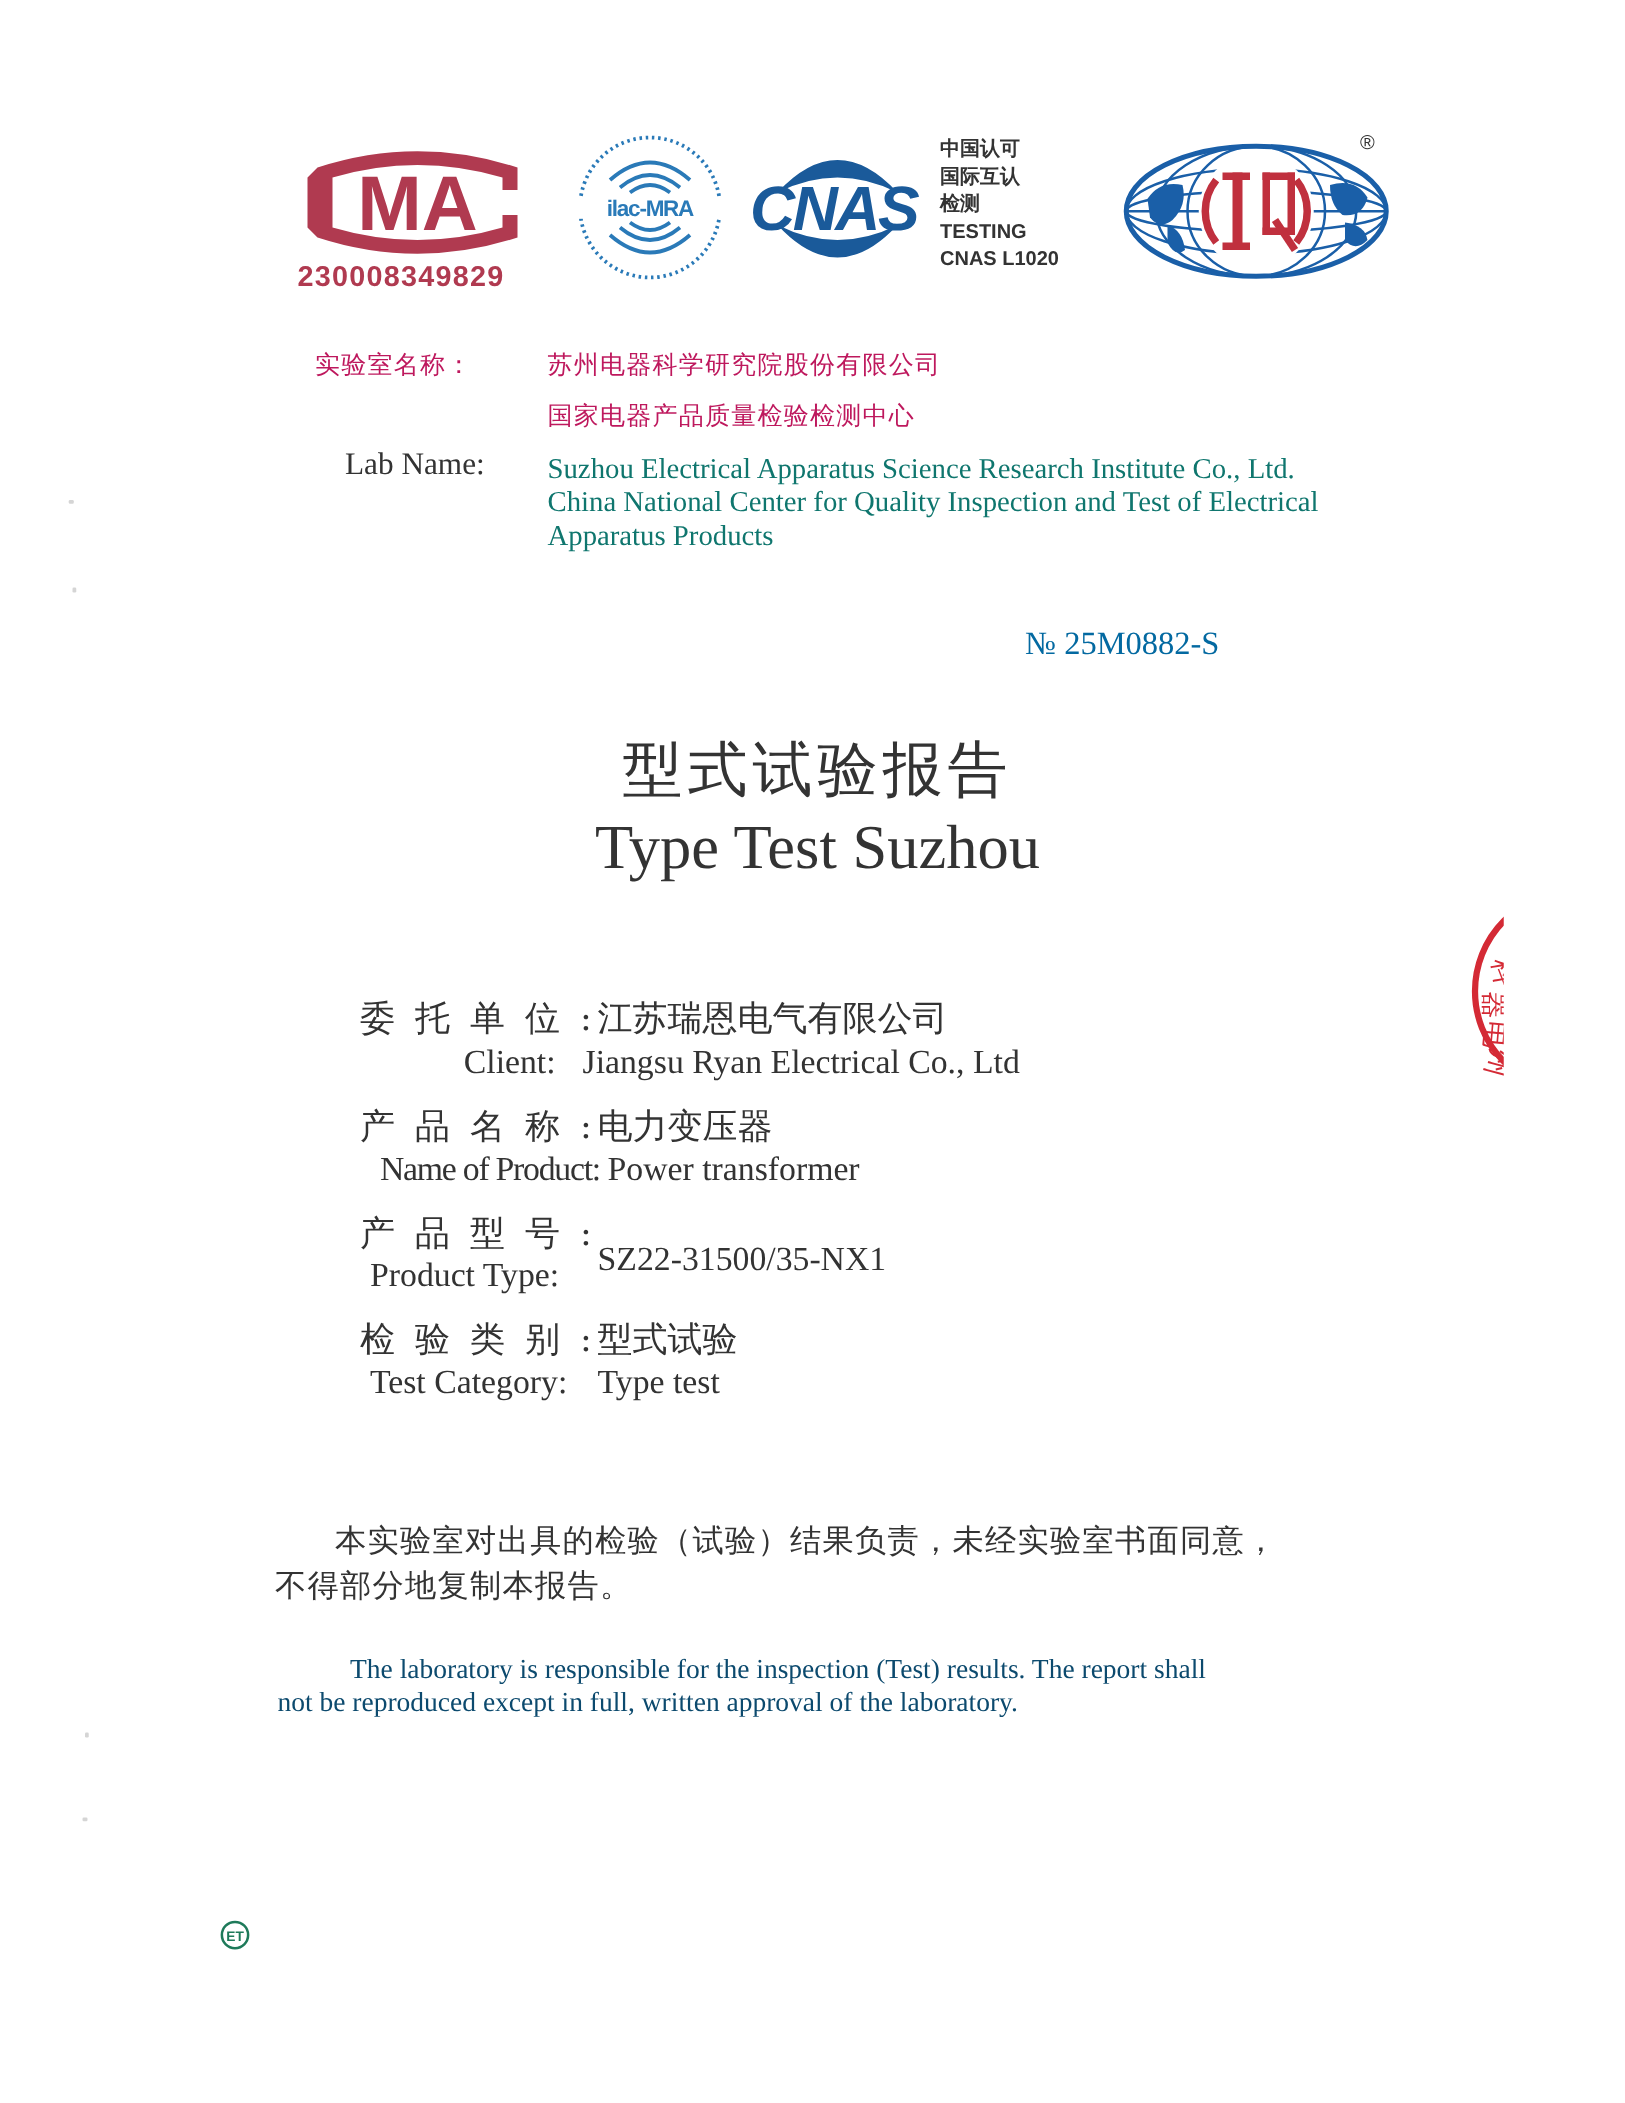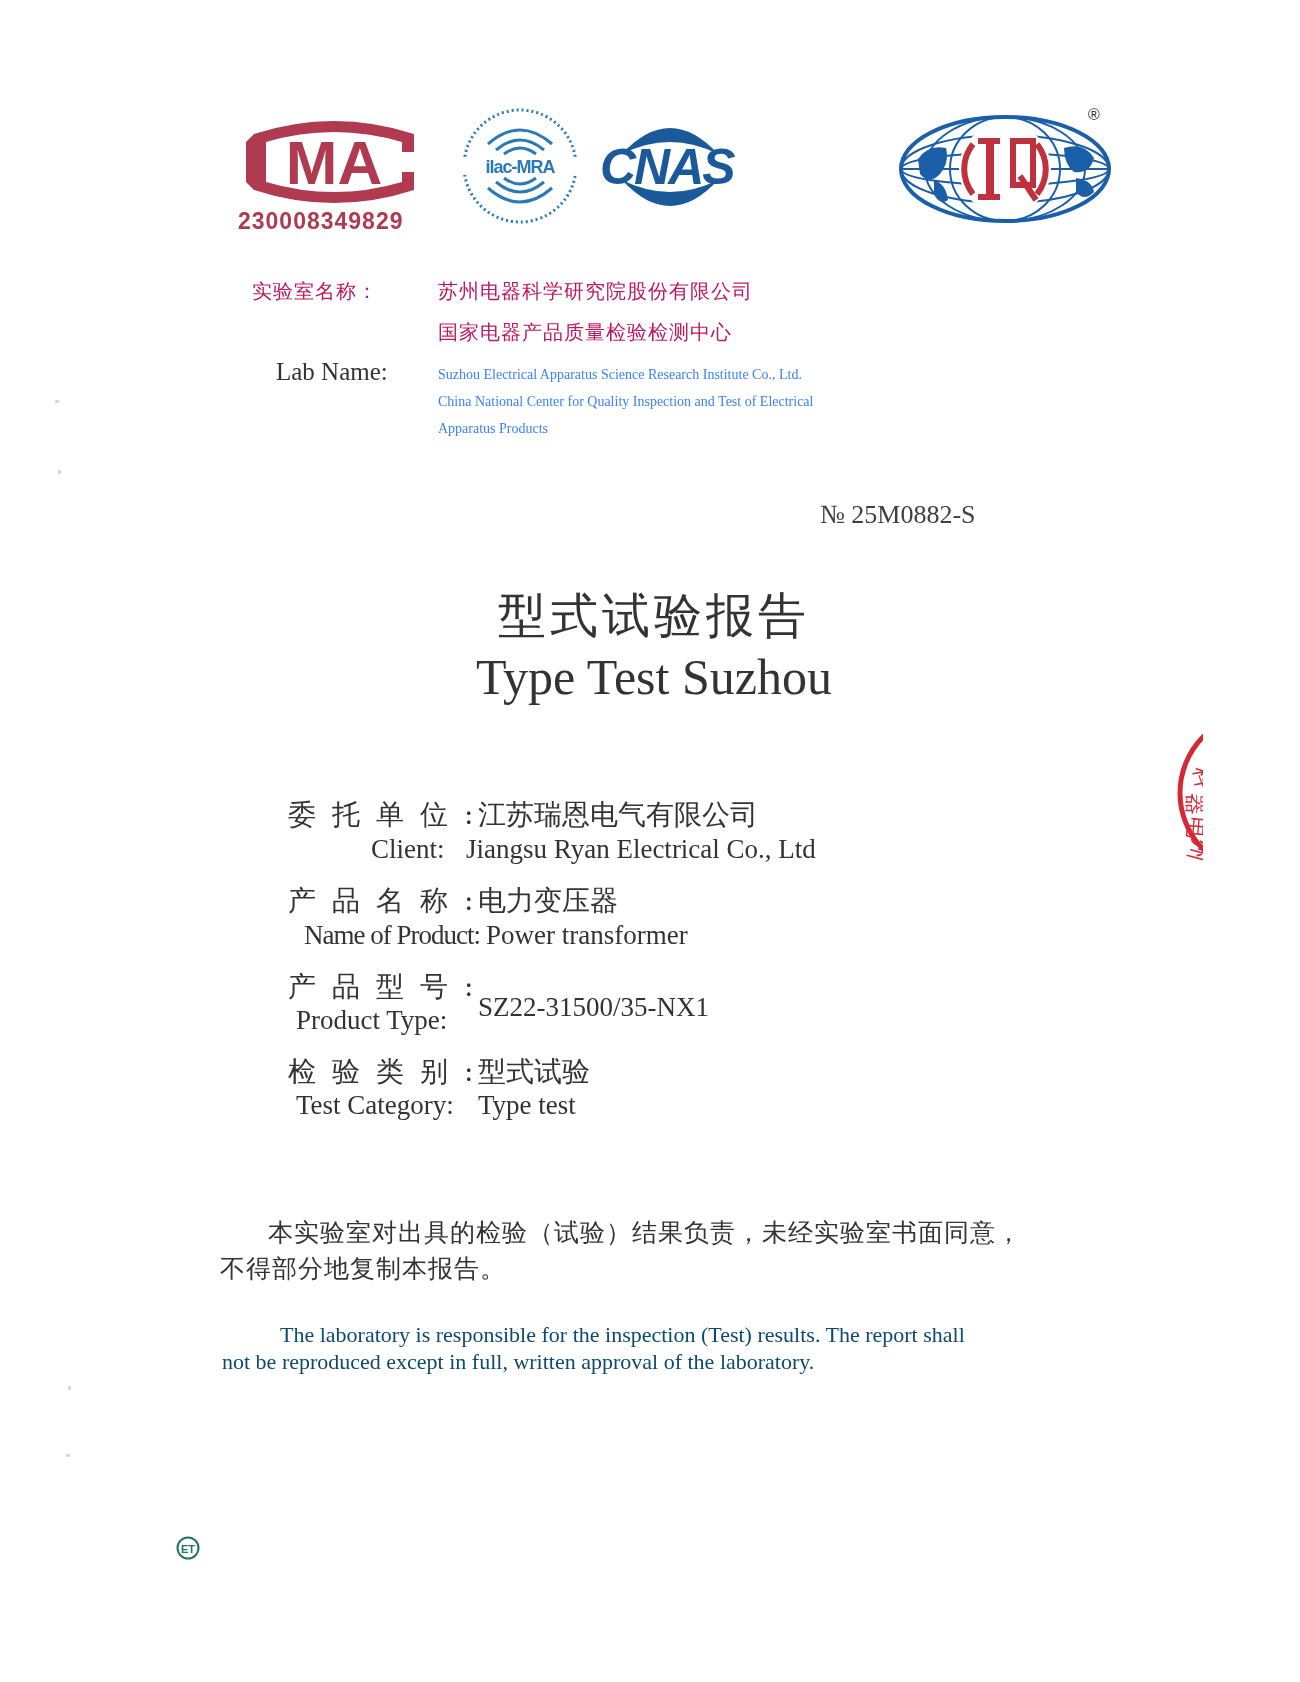--- a/index.html
+++ b/index.html
@@ -14,24 +14,24 @@
   .serif { font-family: "Liberation Serif", "DejaVu Serif", serif; }
 
   
   .cma-num { font-family: "Liberation Sans", sans-serif; font-weight: bold; font-size: 23px; letter-spacing: 1px; color: #b03a50; }
   .cnas-text { font-family: "Liberation Sans", sans-serif; font-weight: bold; font-style: italic; font-size: 50px; color: #1a5a9a; letter-spacing: -2px; }
   .cnas-info { font-family: "Liberation Sans", "DejaVu Sans", sans-serif; font-size: 16px; line-height: 22px; color: #333; font-weight: bold; }
   .reg { font-family: "Liberation Sans", sans-serif; font-size: 16px; color: #333; }
 
   
   .lab-cn { font-size: 20px; color: #be185d; letter-spacing: 1px; }
-  .lab-en { font-size: 14px; color: #3b82f6; line-height: 29px; }
+  .lab-en { font-size: 23px; color: #0f766e; line-height: 29px; }
   .lab-label-en { font-size: 25px; color: #333; }
 
-  .report-no { font-size: 26px; color: #404040; }
+  .report-no { font-size: 26px; color: #0369a1; }
 
   .title-cn { font-size: 48px; color: #333; letter-spacing: 4px; }
   .title-en { font-size: 50px; color: #333; }
 
   .f-cn { font-size: 28px; color: #333; }
   .f-en { font-size: 27px; color: #333; }
   .f-label-cn { letter-spacing: 16px; }
 
   .notice-cn { font-size: 25px; color: #333; line-height: 38px; letter-spacing: 1px; }
   .notice-en { font-size: 22px; color: #0c4a6e; line-height: 29px; }
@@ -66,20 +66,27 @@
   </div>
 
   <div class="abs" style="left:600px;top:112px;width:140px;height:110px;">
     <svg width="140" height="110" viewBox="0 0 140 110">
       <path d="M22 42 Q70 -10 118 42 Q70 18 22 42 Z" fill="#1a5a9a"></path>
       <path d="M22 68 Q70 120 118 68 Q70 92 22 68 Z" fill="#1a5a9a"></path>
     </svg>
     <div class="cnas-text abs" style="left:0px;top:26px;">CNAS</div>
   </div>
 
+  <div class="abs cnas-info" style="left:752px;top:109px;">
+    <div>中国认可</div>
+    <div>国际互认</div>
+    <div>检测</div>
+    <div>TESTING</div>
+    <div>CNAS L1020</div>
+  </div>
 
   <div class="abs" style="left:898px;top:114px;width:214px;height:110px;">
     <svg width="214" height="110" viewBox="0 0 214 110">
       <ellipse cx="107" cy="55" rx="104" ry="52" fill="#ffffff" stroke="#1a5fa8" stroke-width="4"></ellipse>
       <ellipse cx="107" cy="55" rx="104" ry="34" fill="none" stroke="#1a5fa8" stroke-width="2"></ellipse>
       <ellipse cx="107" cy="55" rx="104" ry="16" fill="none" stroke="#1a5fa8" stroke-width="2"></ellipse>
       <line x1="3" y1="55" x2="211" y2="55" stroke="#1a5fa8" stroke-width="2"></line>
       <ellipse cx="107" cy="55" rx="80" ry="52" fill="none" stroke="#1a5fa8" stroke-width="2"></ellipse>
       <ellipse cx="107" cy="55" rx="55" ry="52" fill="none" stroke="#1a5fa8" stroke-width="2"></ellipse>
       <path d="M20 45 Q30 30 48 34 Q52 50 40 62 Q30 70 22 60 Z" fill="#1a5fa8"></path>

